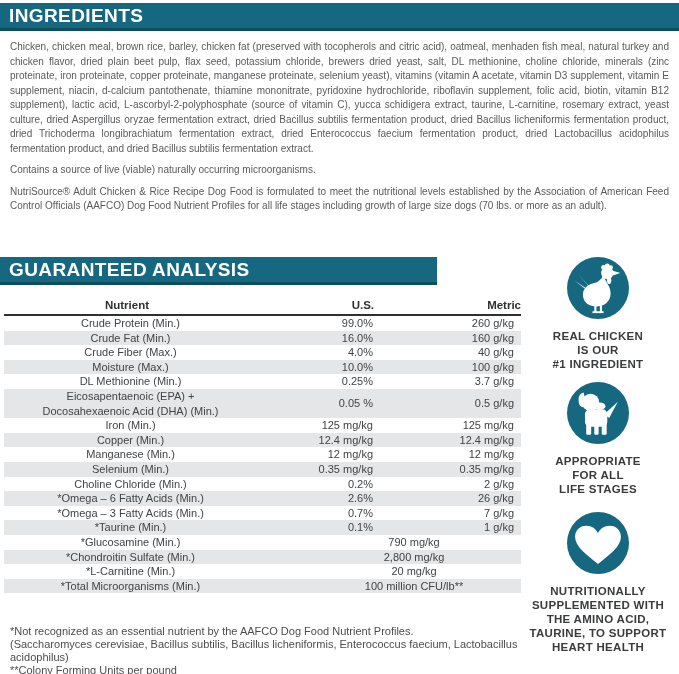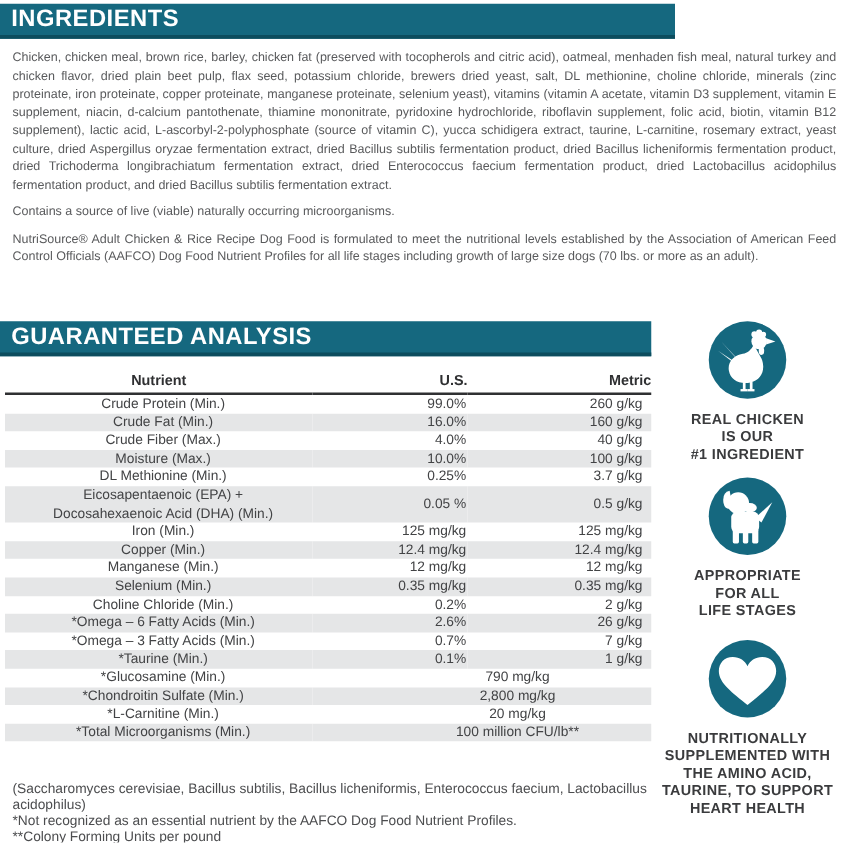--- a/index.html
+++ b/index.html
@@ -5,22 +5,22 @@
   html,body{margin:0;padding:0;background:#ffffff;}
   body{width:679px;height:674px;position:relative;overflow:hidden;
        font-family:"Liberation Sans", sans-serif;-webkit-font-smoothing:antialiased;}
   .page{position:absolute;inset:0;}
 
   
   .bar{position:absolute;left:0;background:#15687F;border-bottom:3px solid #0D4D5E;
        box-sizing:border-box;}
   .bar h1{margin:0;color:#ffffff;font-size:19px;font-weight:bold;letter-spacing:.4px;
           line-height:25px;padding-left:9px;}
-  .bar-ingredients{top:3px;width:540px;height:28px;}
-  .bar-ga{top:257px;width:521px;height:28px;}
+  .bar-ingredients{top:3px;width:679px;height:28px;}
+  .bar-ga{top:257px;width:437px;height:28px;}
 
   
   .ingredients-text{position:absolute;top:40px;left:10px;width:659px;
        color:#595A5C;font-size:10px;line-height:14.5px;text-align:justify;}
   .ingredients-text p{margin:0 0 7px 0;}
 
   
   table.analysis{position:absolute;top:297px;left:4px;width:517px;
        border-collapse:collapse;table-layout:fixed;color:#424345;font-size:11px;}
   table.analysis th{font-weight:bold;font-size:11.5px;color:#2F3032;
@@ -165,22 +165,22 @@
           <td class="c-span" colspan="2">20 mg/kg</td>
         </tr>
         <tr>
           <td class="c-nutrient">*Total Microorganisms (Min.)</td>
           <td class="c-span" colspan="2">100 million CFU/lb**</td>
         </tr>
       </tbody>
   </table>
 
   <div class="footnotes">
+    <p>*Not recognized as an essential nutrient by the AAFCO Dog Food Nutrient Profiles.</p>
     <p>(Saccharomyces cerevisiae, Bacillus subtilis, Bacillus licheniformis, Enterococcus faecium, Lactobacillus acidophilus)</p>
-    <p>*Not recognized as an essential nutrient by the AAFCO Dog Food Nutrient Profiles.</p>
     <p>**Colony Forming Units per pound</p>
   </div>
 
   <aside>
 
     <div class="badge badge-1">
       <div class="badge-circle">
         <svg width="62" height="62" viewBox="0 0 100 100" fill="#ffffff">
           <circle cx="65" cy="26" r="10"></circle>
           <circle cx="59" cy="17" r="4"></circle>

